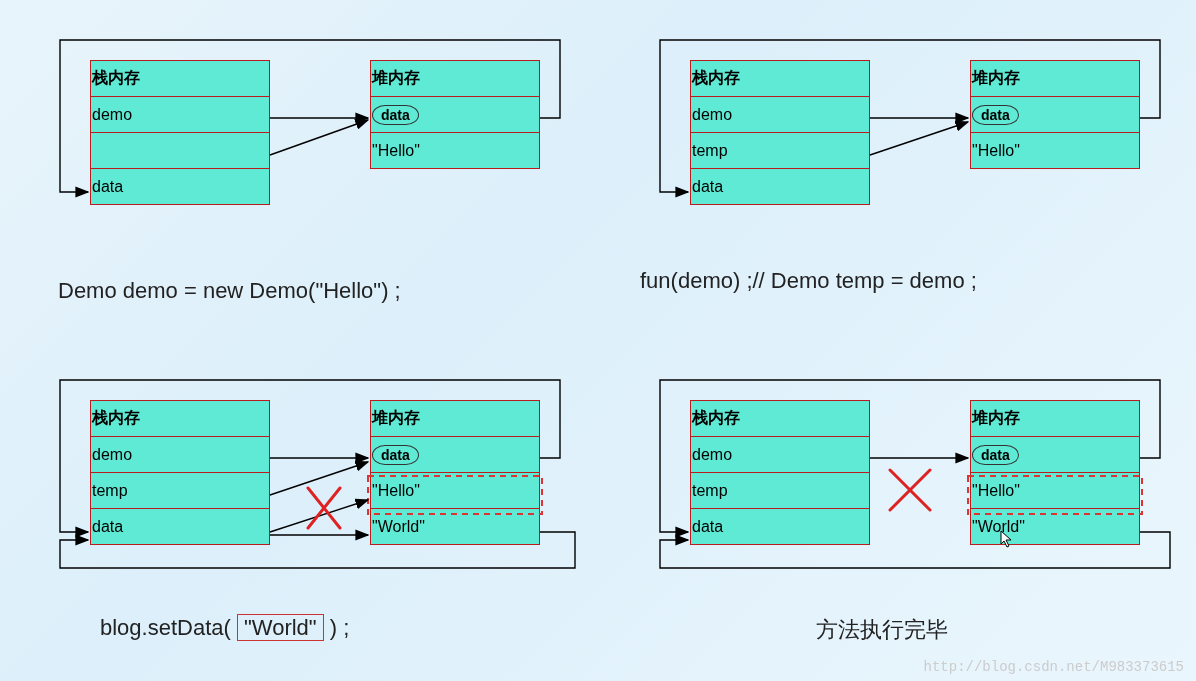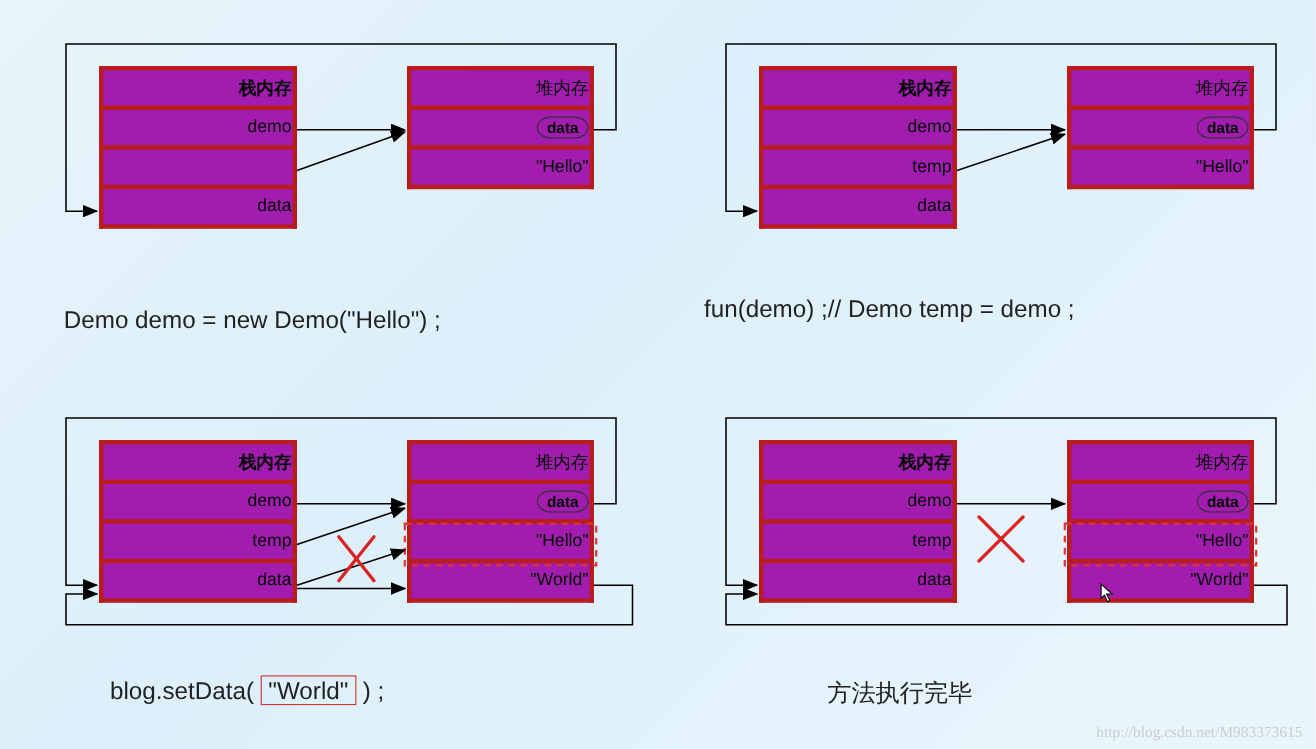--- a/index.html
+++ b/index.html
@@ -1,25 +1,25 @@
 <!DOCTYPE html>
 <html><head>
 <meta charset="utf-8">
 <style>
   html,body{margin:0;padding:0;width:1196px;height:681px;font-family:Arial,"Microsoft YaHei",sans-serif;background:linear-gradient(135deg,#e8f4fb 0%,#dceffa 40%,#eaf6fd 100%);position:relative;overflow:hidden}
   .panel{position:absolute}
   .tbl{border-collapse:collapse}
-  .tbl td{border:4px solid #b91c1c;text-align:right;font-size:16px;height:36px;box-sizing:border-box;background:#a21caf}
+  .tbl td{border:1px solid #b91c1c;text-align:left;font-size:16px;height:36px;box-sizing:border-box;background:#5eead4}
   .hdr-stack{background:#f4e79a;font-weight:bold}
-  .hdr-heap{background:#c4e7c7;font-weight:normal}
+  .hdr-heap{background:#c4e7c7;font-weight:bold}
   .data-pill{display:inline-block;border:1px solid #333;border-radius:50%/90%;padding:0 8px;font-weight:bold;font-size:14px;line-height:18px}
   .caption{position:absolute;font-size:22px;color:#222}
   .highlight{border:1px solid #c33;padding:0 6px;color:#222}
   svg.overlay{position:absolute;left:0;top:0;pointer-events:none}
-  .watermark{position:absolute;right:12px;bottom:6px;font-size:14px;color:#ccc;font-family:Liberation Serif, serif}
+  .watermark{position:absolute;right:12px;bottom:6px;font-size:14px;color:#ccc;font-family:Liberation Mono, monospace}
   .dashed-red{stroke:#d33;stroke-width:2;stroke-dasharray:6 5;fill:none}
   .arrow{stroke:#000;stroke-width:1.4;fill:none;marker-end:url(#ah)}
   .redx{stroke:#d22;stroke-width:3;stroke-linecap:round}
   .cursor-icon{position:absolute;width:14px;height:18px}
 </style>
 </head>
 <body>
 
 <div class="panel" style="left:40px;top:30px;width:540px;height:260px">
   <table class="tbl" style="position:absolute;left:50px;top:30px;width:180px">
@@ -197,15 +197,15 @@
     <path class="arrow" d="M230,88 L328,88"></path>
     <path class="arrow" d="M500,88 L520,88 L520,10 L20,10 L20,162 L48,162"></path>
     <path class="arrow" d="M500,162 L530,162 L530,198 L20,198 L20,170 L48,170"></path>
     <line class="redx" x1="250" y1="100" x2="290" y2="140"></line>
     <line class="redx" x1="250" y1="140" x2="290" y2="100"></line>
   </svg>
   <svg class="cursor-icon" style="left:360px;top:160px" viewBox="0 0 14 18">
       <path d="M1,1 L1,14 L4,11 L7,17 L9,16 L6,10 L11,10 Z" fill="#fff" stroke="#000" stroke-width="1"></path>
     </svg>
 </div>
-<div class="caption" style="left:752px;top:615px">方法执行完毕</div>
+<div class="caption" style="left:816px;top:615px">方法执行完毕</div>
 
 <div class="watermark">http://blog.csdn.net/M983373615</div>
 
 </body></html>

